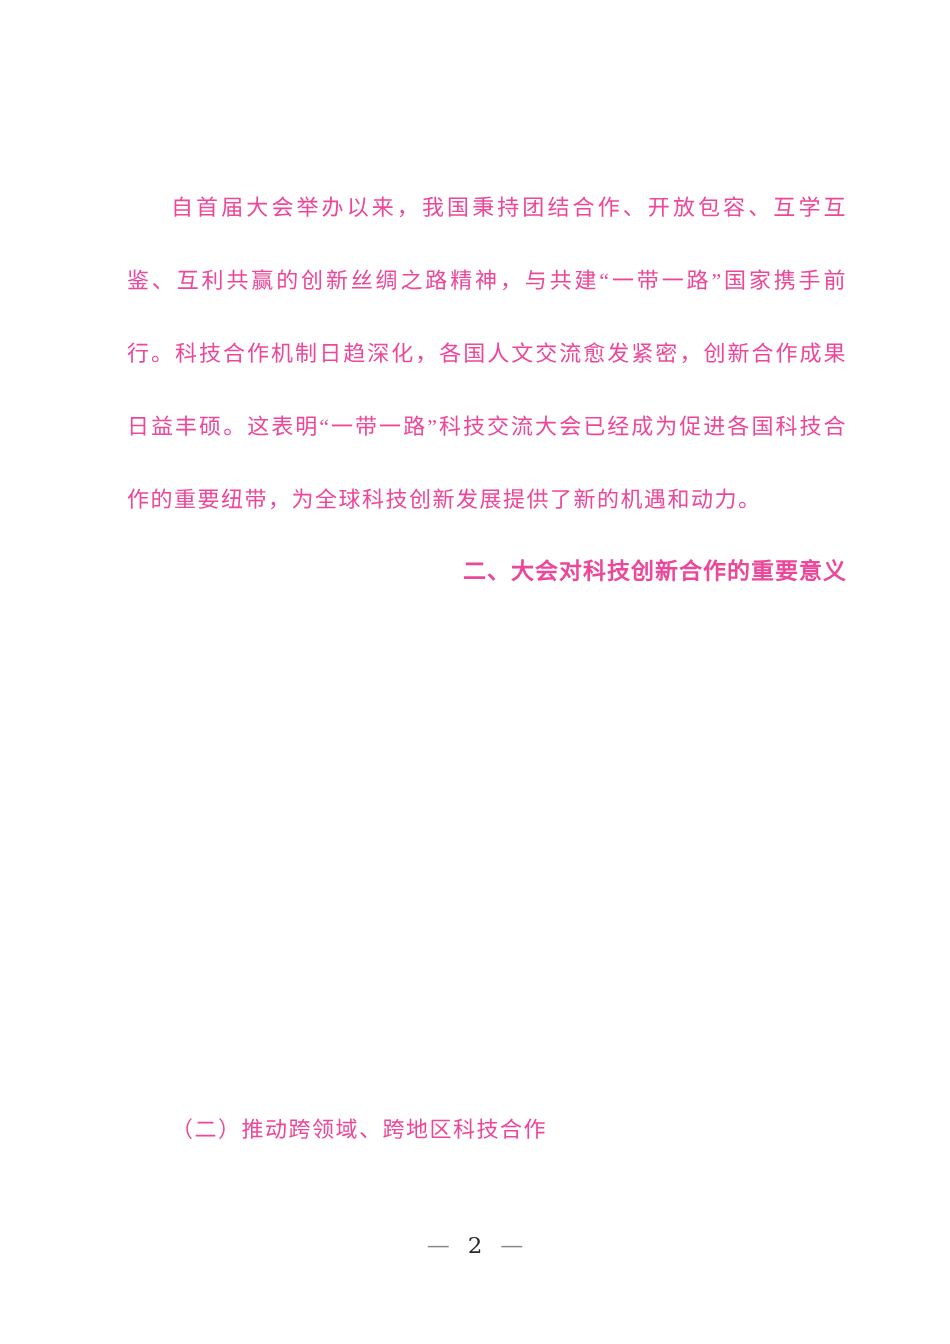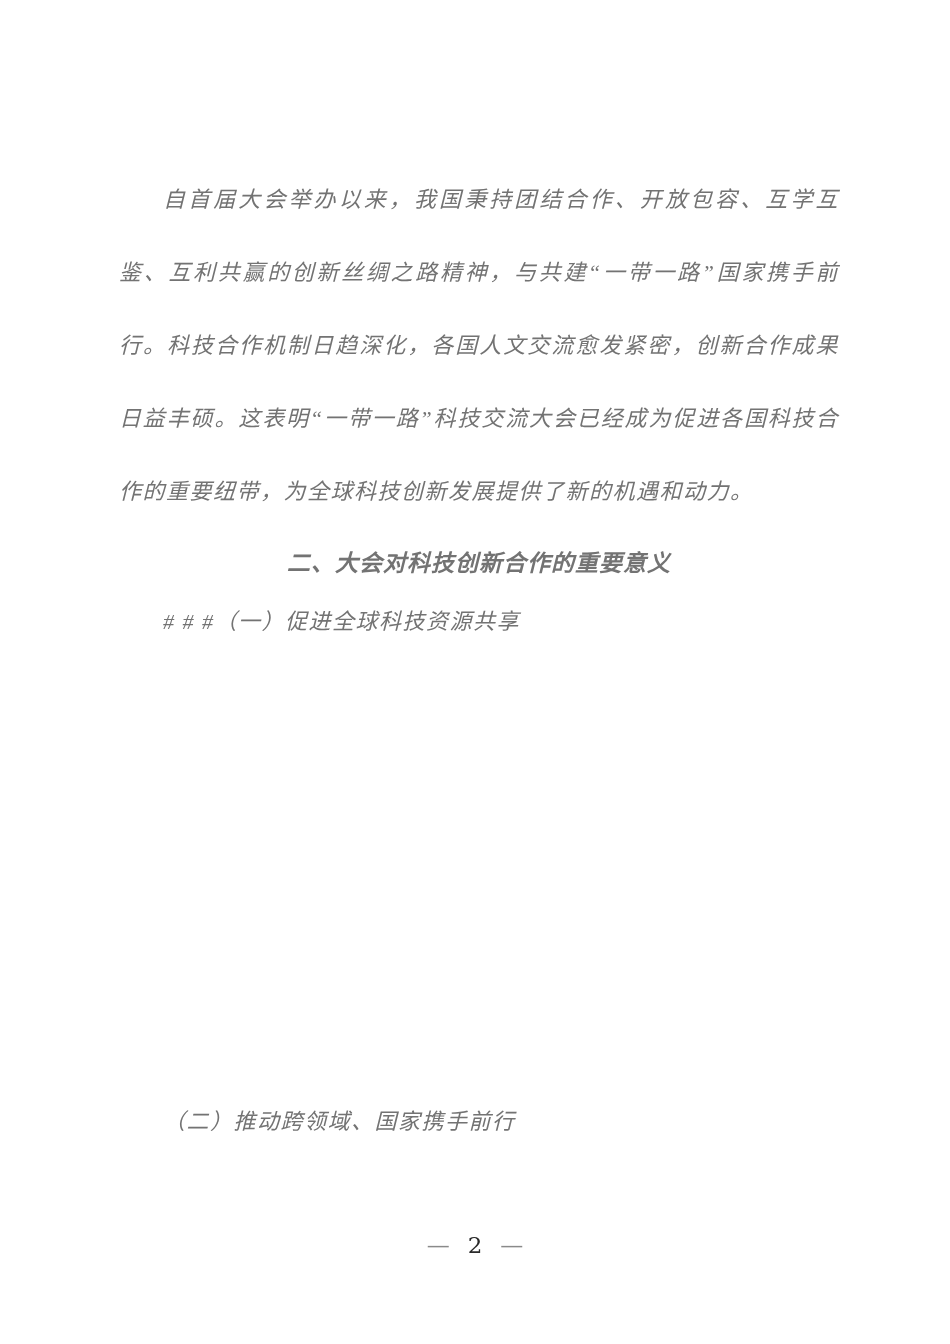--- a/index.html
+++ b/index.html
@@ -18,34 +18,33 @@
   }
   .block {
     position: absolute;
     left: 115px;
     width: 720px;
     font-size: 22px;
     line-height: 73px;
     letter-spacing: 1.5px;
     text-align: justify;
     text-justify: inter-character;
-    margin: 4px;
-    color: #737373;
-    font-style: italic;
+    margin: 12px;
+    color: #ec4899;
   }
   .indent {
     text-indent: 2em;
   }
   .block-p1 { top: 159px; }
   .block-h2 {
     top: 523px;
     font-family: "Liberation Sans", "DejaVu Sans", sans-serif;
     font-weight: 700;
     letter-spacing: 1px;
-    text-align: center;
+    text-align: right;
     font-size: 23px;
   }
   .block-s1 { top: 581px; text-align: left; }
   .block-p2 { top: 651px; }
   .block-s2 { top: 1081px; text-align: left; }
   .footer {
     position: absolute;
     top: 1230px;
     left: 0;
     width: 100%;
@@ -66,22 +65,21 @@
 </style>
 </head>
 <body>
 
 <div class="page">
 
   <p class="block indent block-p1">自首届大会举办以来，我国秉持团结合作、开放包容、互学互鉴、互利共赢的创新丝绸之路精神，与共建“一带一路”国家携手前行。科技合作机制日趋深化，各国人文交流愈发紧密，创新合作成果日益丰硕。这表明“一带一路”科技交流大会已经成为促进各国科技合作的重要纽带，为全球科技创新发展提供了新的机遇和动力。</p>
 
   <h2 class="block block-h2">二、大会对科技创新合作的重要意义</h2>
 
-  <p class="block indent block-s1"># # #（一）促进全球科技资源共享</p>
 
 
-  <p class="block indent block-s2">（二）推动跨领域、国家携手前行</p>
+  <p class="block indent block-s2">（二）推动跨领域、跨地区科技合作</p>
 
   <div class="footer">
     <span class="dash">—</span><span class="pagenum">2</span><span class="dash">—</span>
   </div>
 
 </div>
 
 </body></html>

